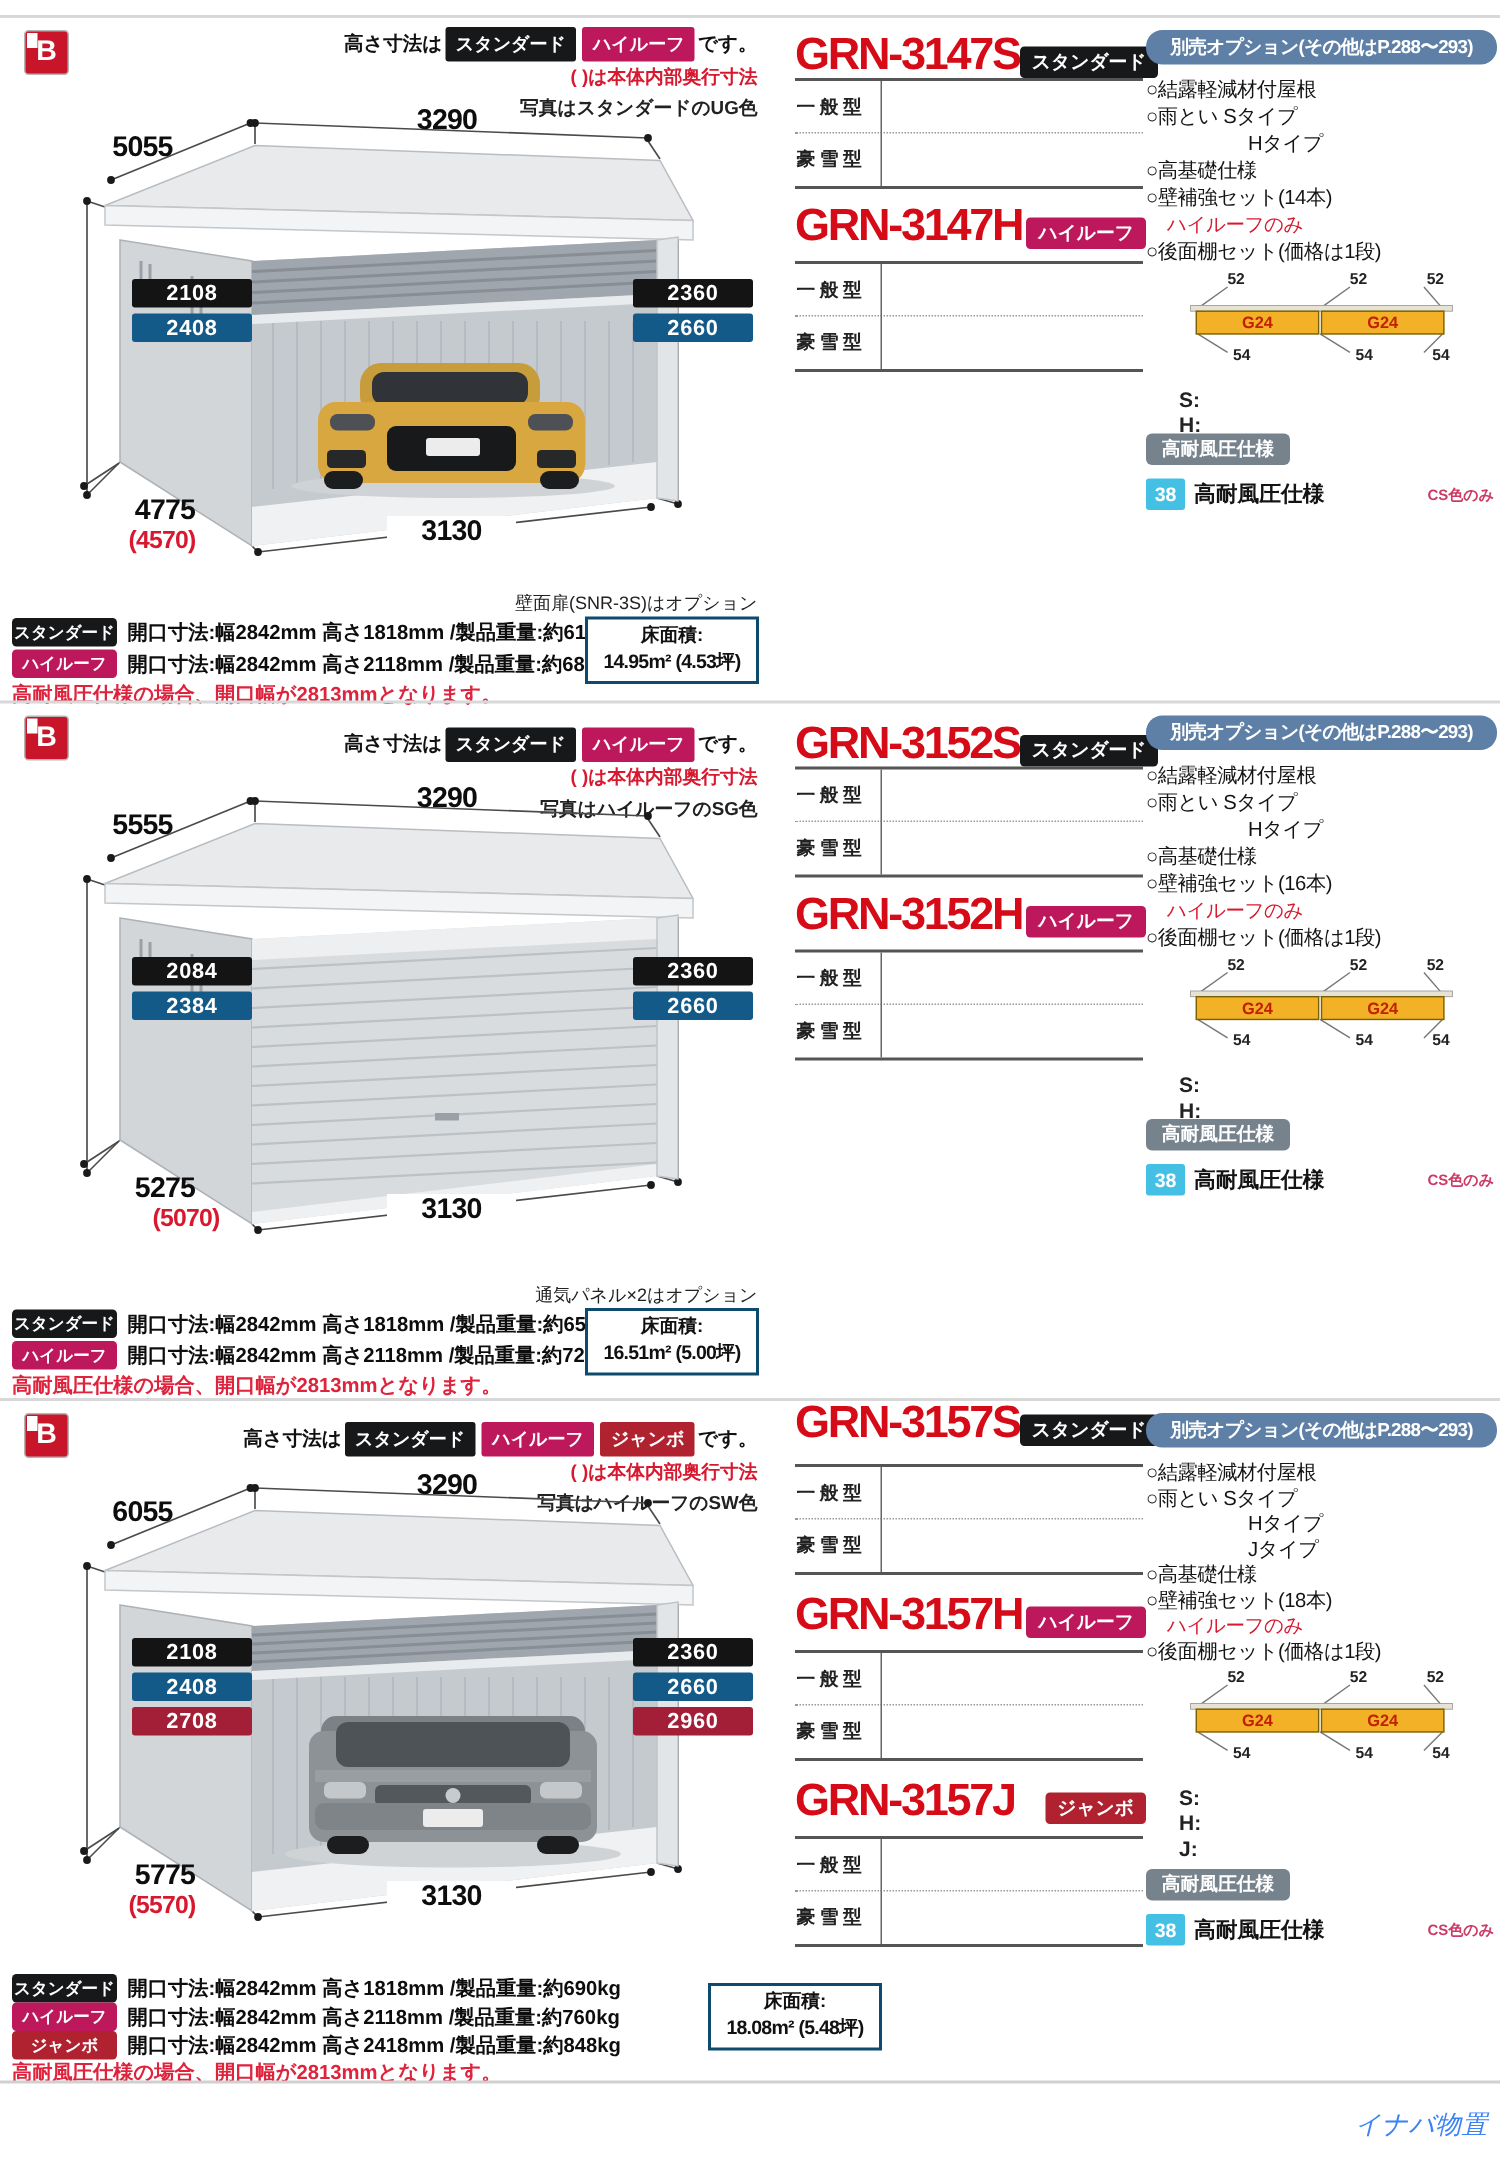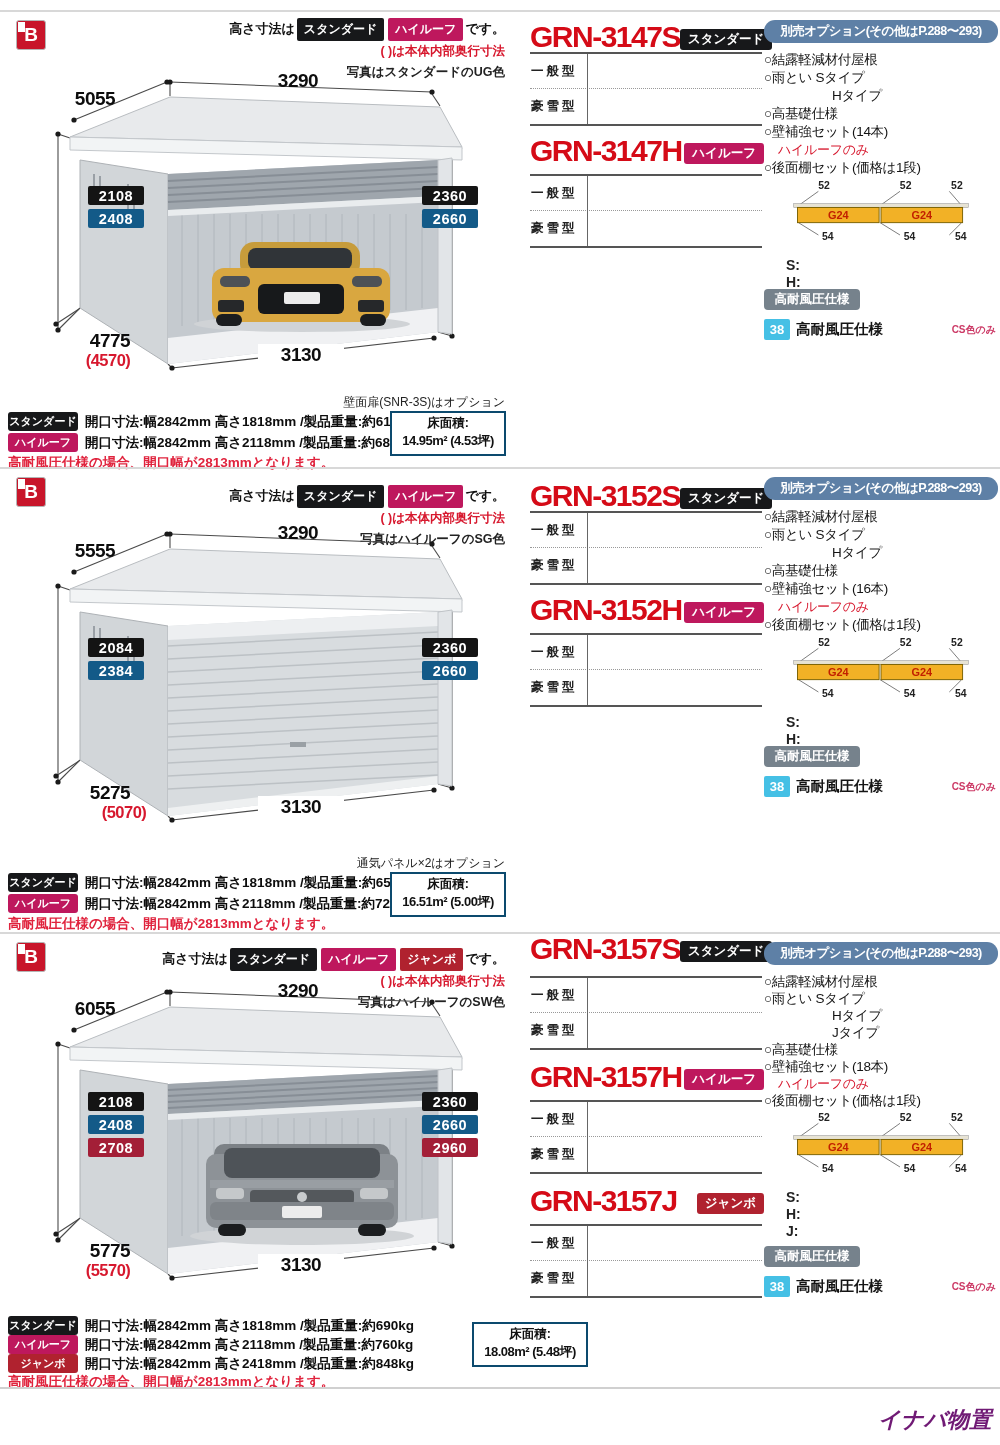--- a/index.html
+++ b/index.html
@@ -13,32 +13,32 @@
 .bicon::before{content:"";position:absolute;left:1px;top:1px;width:7px;height:10px;background:#fff}
 .hdr{position:absolute;left:145px;width:360px;text-align:right;font-size:13px;font-weight:bold;color:#111;line-height:21px}
 .hdr .red{color:#d7182e;font-size:12.5px}
 .hdr .dark{color:#222;font-size:12.5px}
 .hbadge{display:inline-block;color:#fff;font-size:12px;padding:1px 7px;border-radius:2px;margin:0 2px;font-weight:bold}
 .bg-std{background:#17181a}.bg-high{background:#be185d}.bg-jumbo{background:#b0222f}
 .illus{position:absolute;left:18px;width:485px;height:332px}
 .dim{position:absolute;font-size:19px;font-weight:bold;color:#0d0d0d;text-align:center;letter-spacing:-.5px}
 .dim-inner{font-size:16.5px;color:#d7182e}
 .dim-wbg{background:#fff;padding:0 3px}
-.vdims{position:absolute;width:56px}
+.vdims{position:absolute;width:80px}
 .vdims span{display:block;color:#fff;text-align:center;font-size:14.5px;font-weight:bold;padding:1.5px 0;border-radius:2px;margin-bottom:4px;letter-spacing:.5px}
 .bg-dimblk{background:#141414}.bg-dimblue{background:#135a88}.bg-dimred{background:#a31f37}
 .opt-note{position:absolute;font-size:12px;color:#222;text-align:right;width:260px}
 .spec-row{position:absolute;display:flex;align-items:center;gap:7px}
 .sbadge{color:#fff;font-size:11px;font-weight:bold;width:70px;text-align:center;padding:2px 0;border-radius:3px;flex:none}
 .spec-text{font-size:13.5px;font-weight:bold;color:#0d0d0d;white-space:nowrap}
 .spec-wind{position:absolute;font-size:13.5px;font-weight:bold;color:#e0233d}
 .floorbox{position:absolute;width:116px;border:2px solid #0c4a6e;background:#fff;text-align:center;padding:2px 0 4px}
 .floorbox .fl{font-size:12.5px;font-weight:bold}
 .floorbox .fv{font-size:13px;font-weight:bold;letter-spacing:-.5px}
-.mhead{position:absolute;left:530px;width:234px;display:flex;align-items:center}
+.mhead{position:absolute;left:530px;width:234px;display:flex;align-items:flex-end}
 .mname{font-size:30px;font-weight:bold;color:#d50b17;letter-spacing:-1.5px;line-height:30px;white-space:nowrap}
 .mbadge{margin-left:auto;margin-top:5px;color:#fff;font-size:12.5px;font-weight:bold;padding:2px 8px;border-radius:3px;white-space:nowrap}
 .ptable{position:absolute;left:530px;width:232px;height:74px;border-top:2px solid #555;border-bottom:2px solid #555}
 .ptable::after{content:"";position:absolute;left:57px;top:0;bottom:0;border-left:1px solid #666}
 .prow{height:35px;display:flex;align-items:center}
 .prow.first{border-bottom:1.5px dotted #999}
 .plabel{font-size:12.5px;font-weight:bold;letter-spacing:3px;color:#222;padding-left:1px;white-space:nowrap}
 .pval{flex:1}
 .options{position:absolute;left:764px;width:234px;top:8px}
 .opt-header{background:#5e80a6;color:#fff;font-size:12.5px;font-weight:bold;text-align:center;border-radius:11px;padding:3px 0;margin-bottom:8px;letter-spacing:-.5px;white-space:nowrap}
@@ -49,21 +49,21 @@
 .shelfwrap{margin:2px 0 0 22px}
 .pricekeys div{font-size:14px;font-weight:bold;color:#222;line-height:17px;margin-left:22px}
 .windwrap{position:absolute;left:764px;width:234px}
 .wbadge{background:#76828c;color:#fff;font-size:12.5px;font-weight:bold;text-align:center;border-radius:4px;width:96px;padding:2px 0;margin-bottom:9px;white-space:nowrap}
 .wrow{display:flex;align-items:center}
 .wicon{background:#45c0e5;color:#fff;font-size:13px;font-weight:bold;width:26px;height:21px;display:flex;align-items:center;justify-content:center;border-radius:2px;margin-right:6px;flex:none}
 .wlabel{font-size:14.5px;font-weight:bold;color:#141414;white-space:nowrap}
 .wnote{margin-left:auto;color:#cc3a66;font-size:10px;font-weight:bold;padding-right:2px;white-space:nowrap}
 .footer{position:absolute;top:1387px;left:0;width:1000px;height:58px;border-top:2px solid #d0d0d0}
 .fnotes{position:absolute;left:8px;top:9px;width:880px;font-size:10.5px;line-height:15px;color:#141414}
-.brand{position:absolute;right:8px;top:16px;font-size:22px;font-weight:bold;font-style:italic;color:#701a75;letter-spacing:.5px}
+.brand{position:absolute;right:8px;top:16px;font-size:17px;font-weight:normal;font-style:italic;color:#3b82f6;letter-spacing:.5px}
 svg text{font-family:"Liberation Sans","DejaVu Sans",sans-serif}
 .shelf-num{font-size:11px;font-weight:bold;fill:#222}
 .shelf-cell{font-size:11.5px;font-weight:bold;fill:#c22000}
 </style>
 </head>
 <body>
 
 <div class="panel" id="sec1">
   <div class="bicon">
       <span>B</span>

